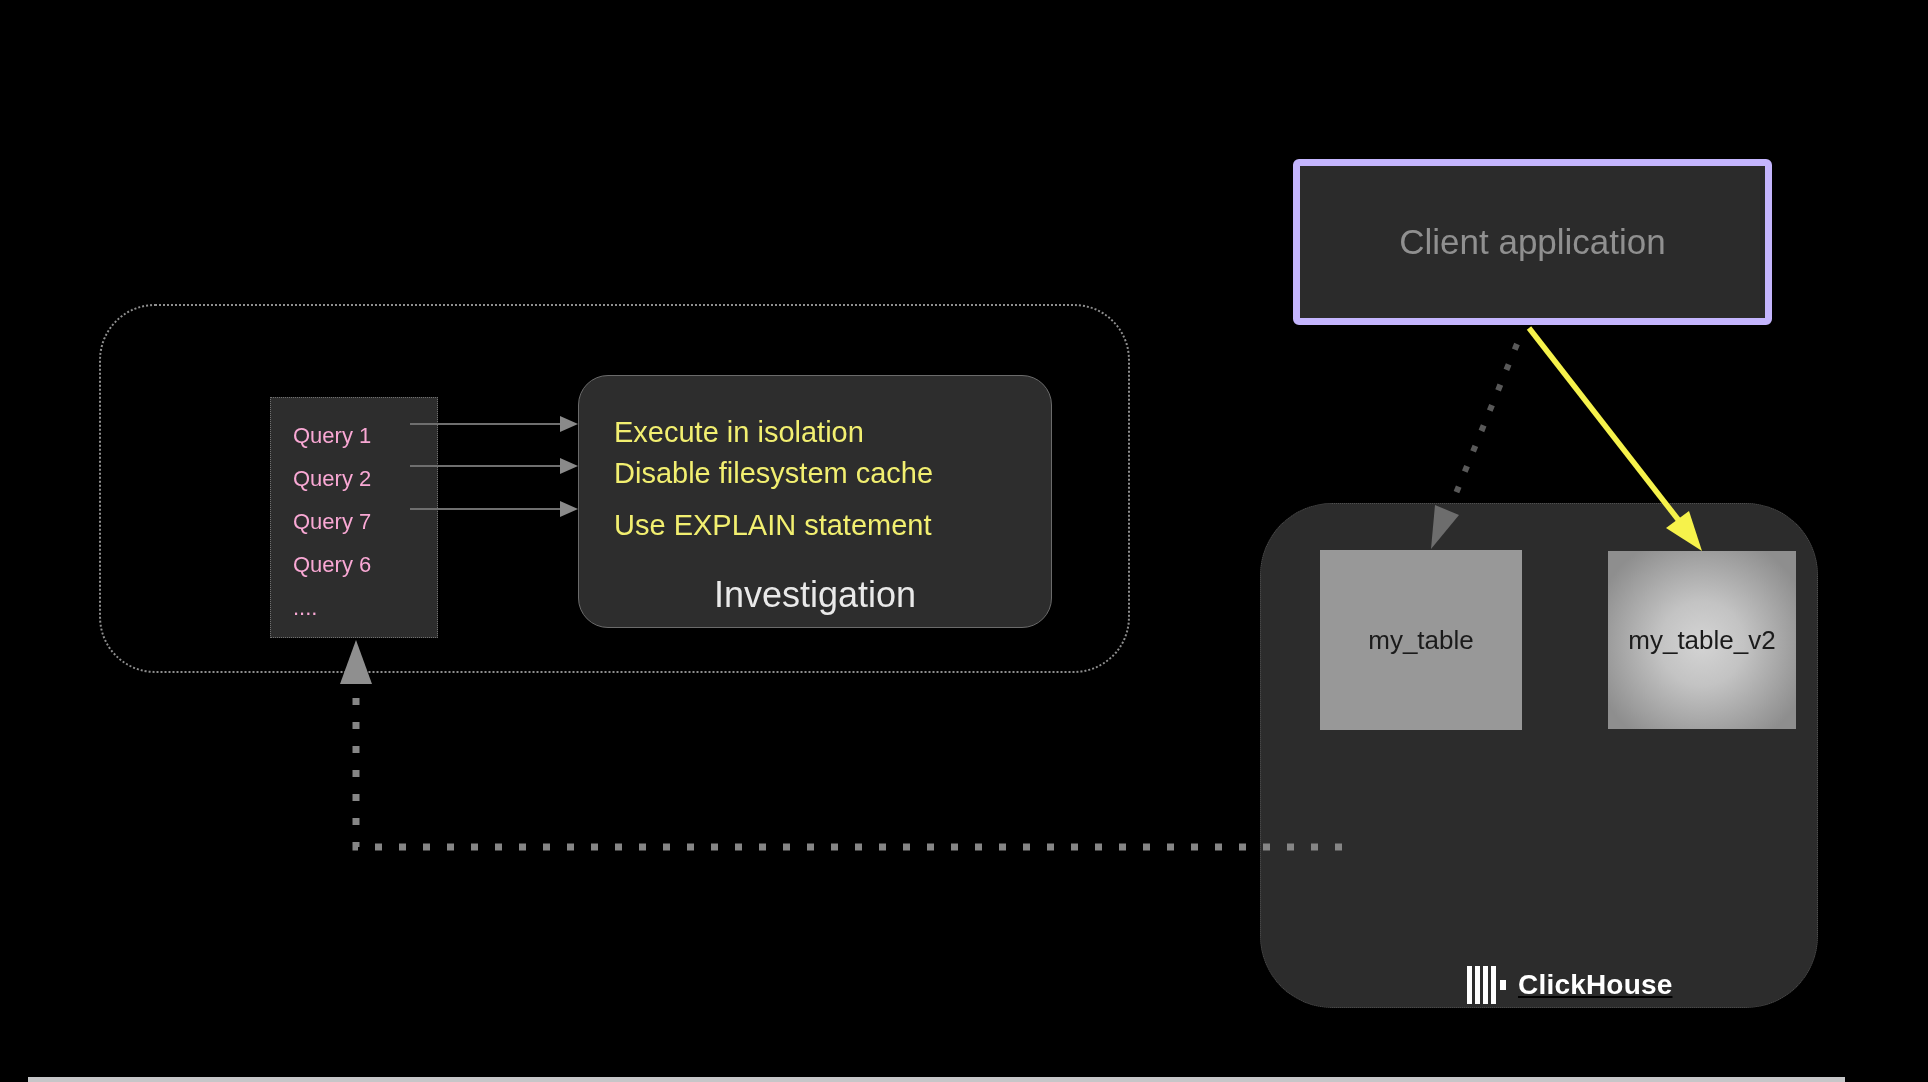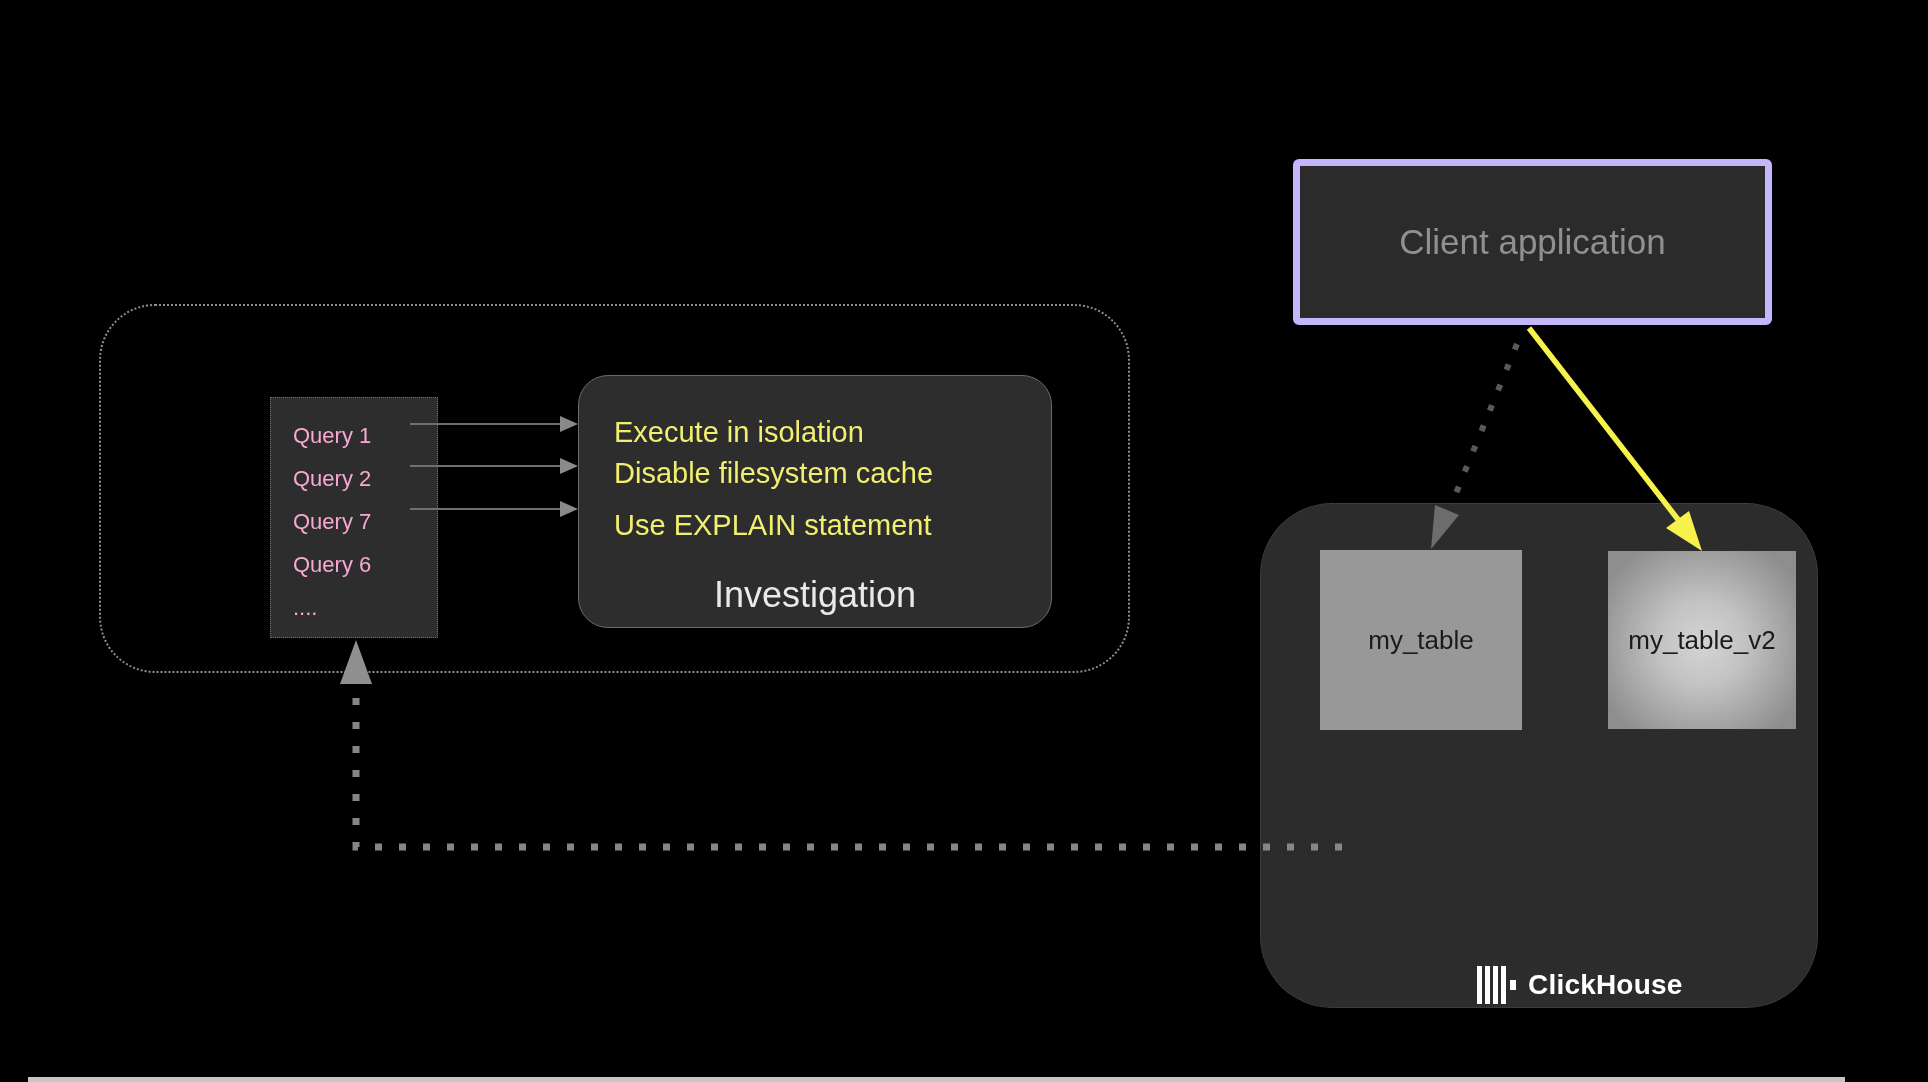--- a/index.html
+++ b/index.html
@@ -66,22 +66,22 @@
     left:347px;top:47px;width:188px;height:178px;
     background:radial-gradient(circle at 50% 52%, #d4d4d4 0%, #c3c3c3 32%, #8e8e8e 85%);
   }
   .logs-box{
     position:absolute;left:82px;top:275px;width:434px;height:184px;
     background:#949494;border-radius:26px;
     display:flex;align-items:center;justify-content:center;
     color:#2f2f2f;font-size:34px;
   }
   .logo{
-    position:absolute;left:216px;top:462px;
-    display:flex;align-items:center;gap:12px;
+    position:absolute;left:206px;top:462px;
+    display:flex;align-items:center;gap:12px;text-decoration:underline;
   }
   .bars{display:flex;align-items:center;gap:3px;height:38px;}
   .bars i{display:block;width:5px;height:38px;background:#ffffff;}
   .bars b{display:block;width:6px;height:10px;background:#ffffff;margin-left:1px;}
   .brand{color:#ffffff;font-size:28px;font-weight:600;letter-spacing:0.2px;}
 
   
   .overlay{position:absolute;left:0;top:0;width:1928px;height:1082px;z-index:5;pointer-events:none;}
 
   

